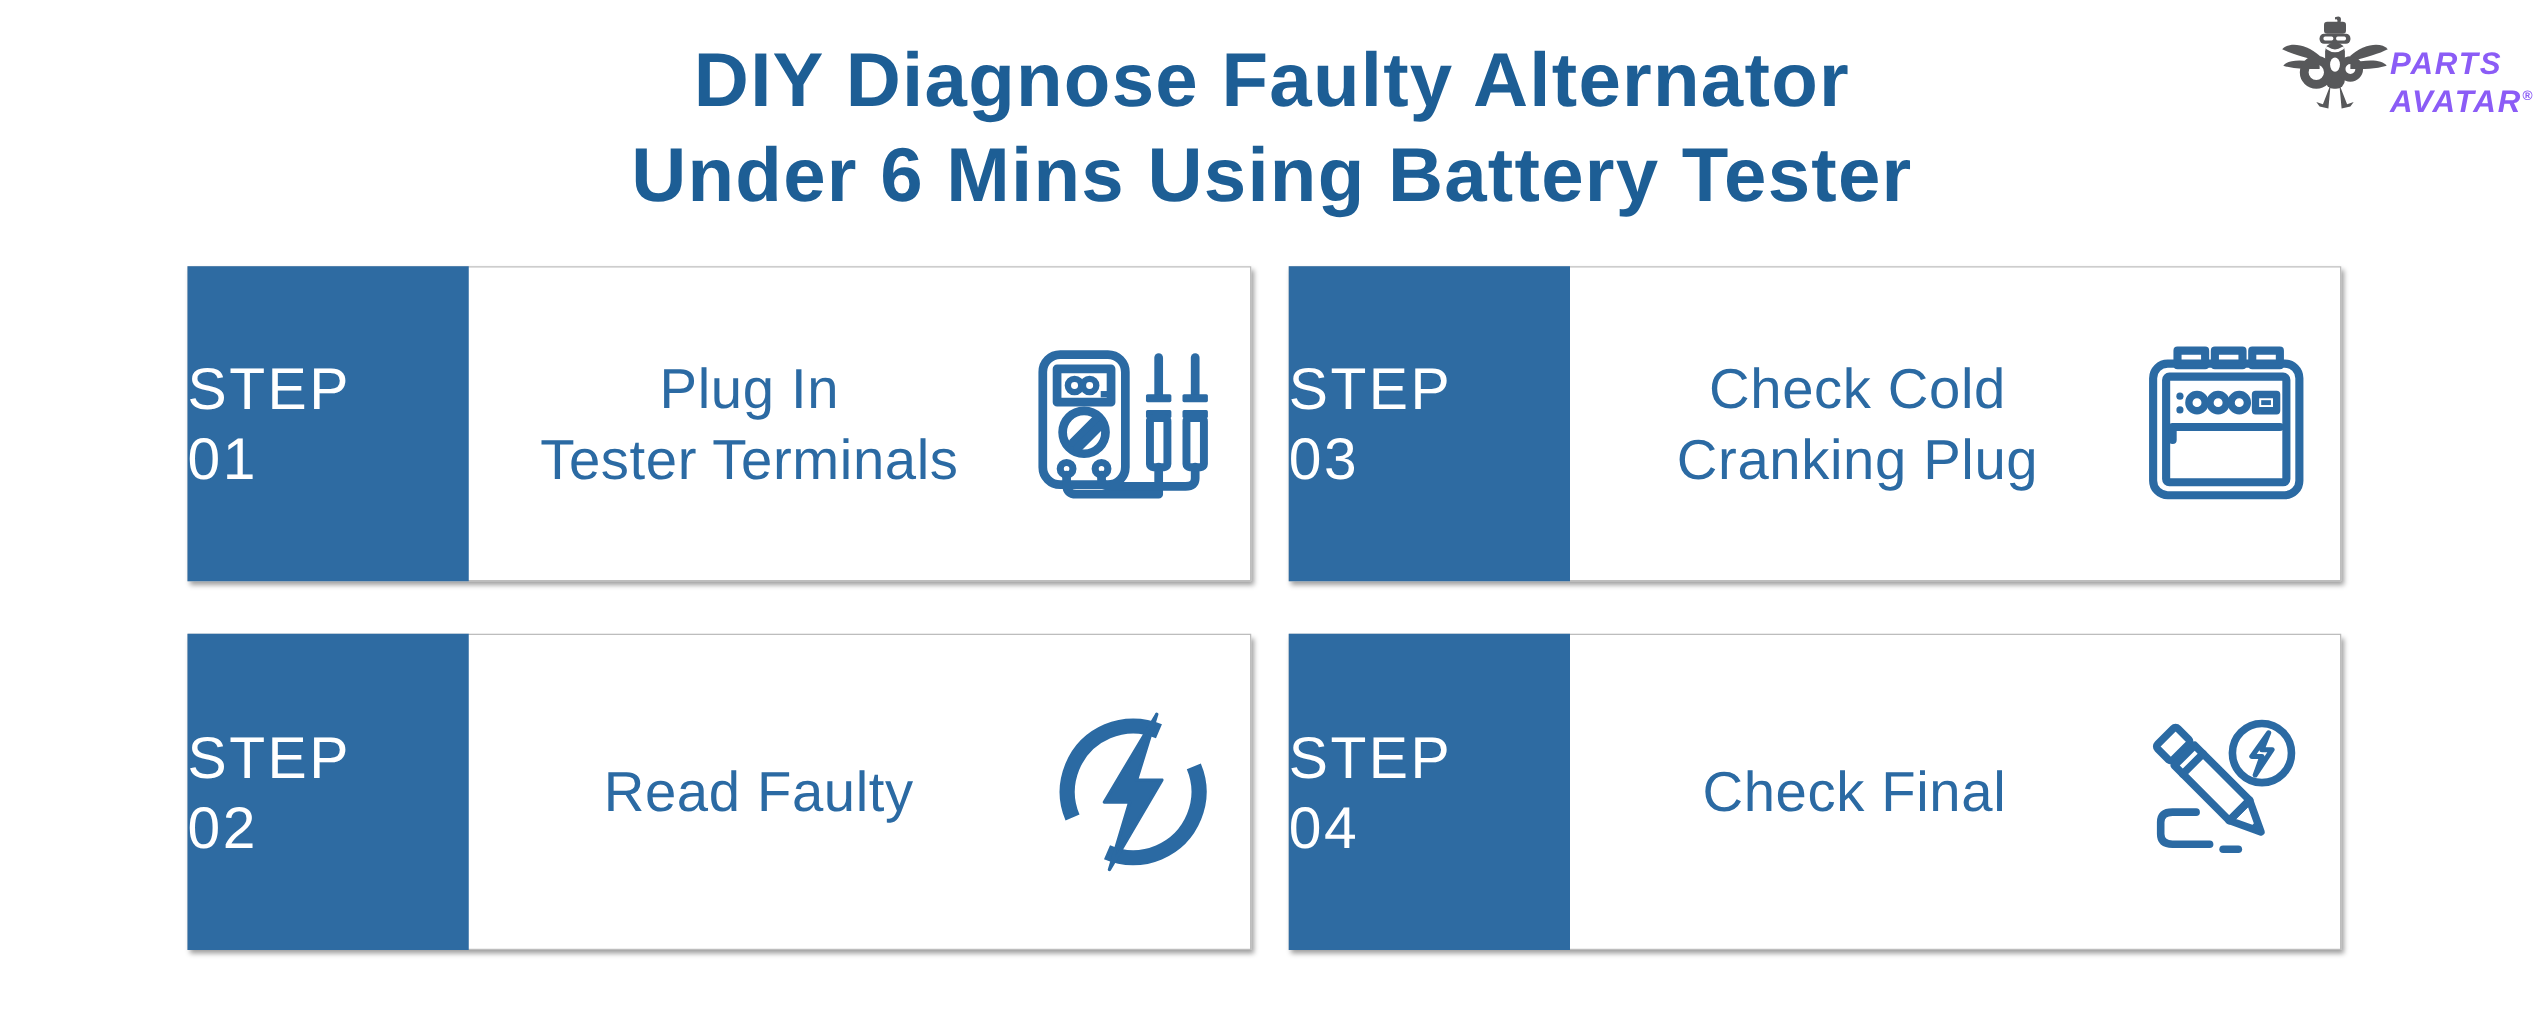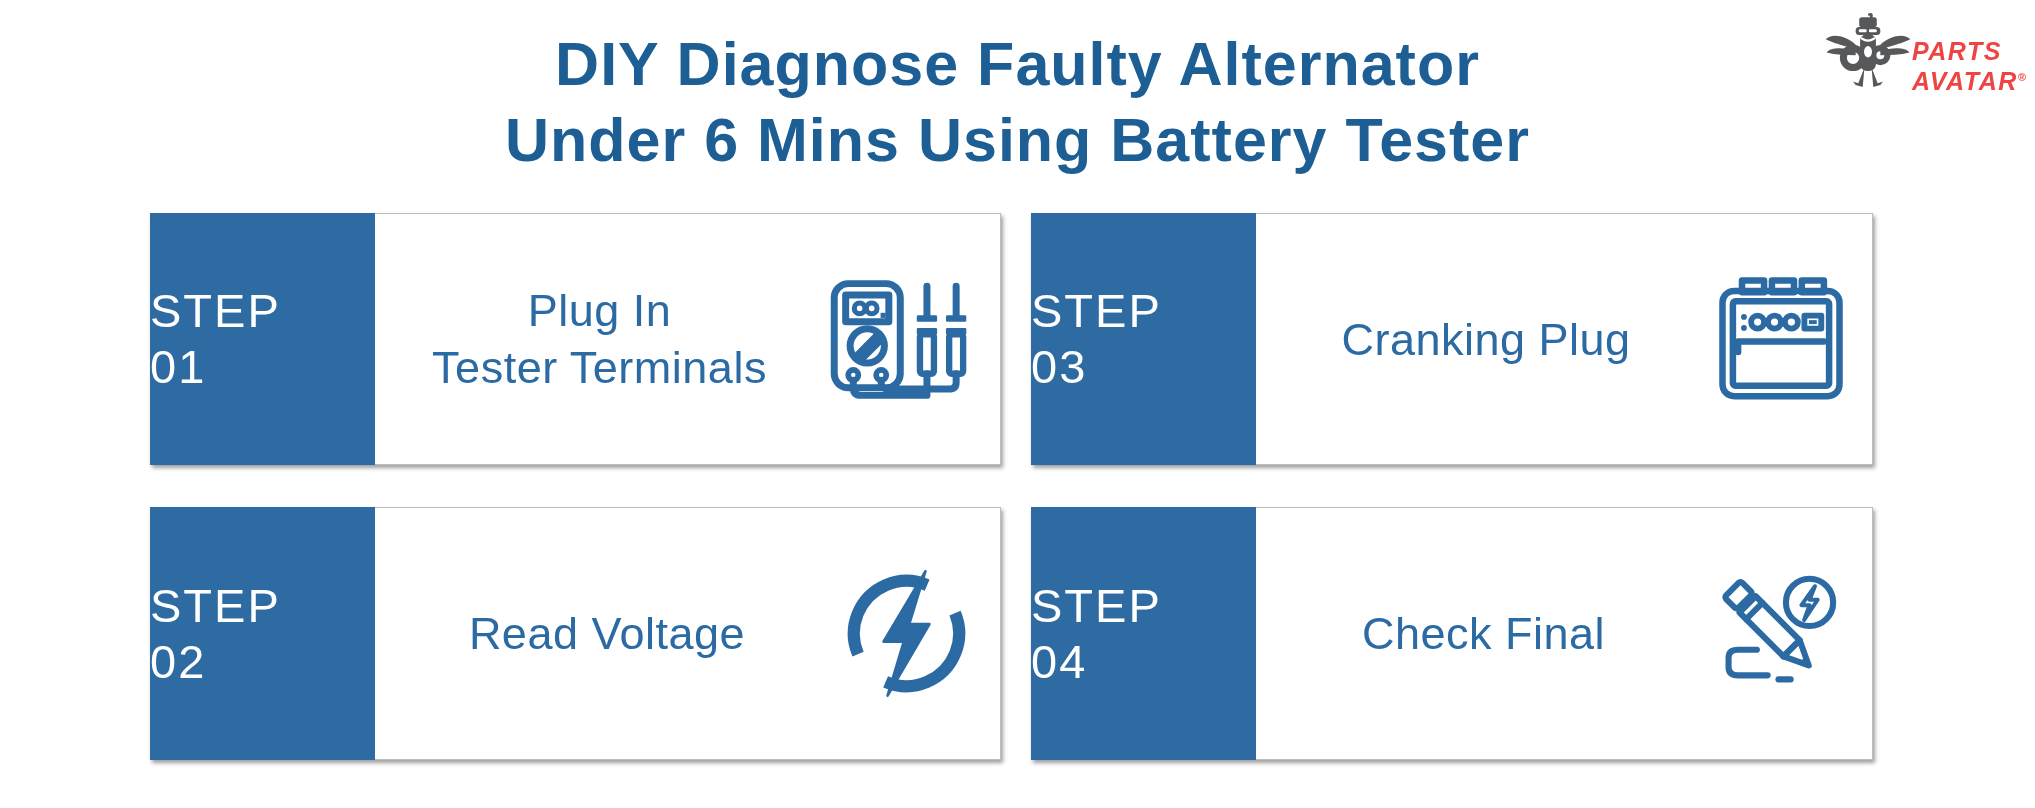--- a/index.html
+++ b/index.html
@@ -7,21 +7,21 @@
     position:relative;width:2035px;height:800px;background:#ffffff;
     font-family:"Liberation Sans",sans-serif;overflow:hidden;
   }
   
   .title{
     position:absolute;left:0;right:0;top:26px;text-align:center;
     color:#1d5e95;font-size:61px;line-height:76px;font-weight:600;letter-spacing:1px;
   }
   
   .logo{position:absolute;left:1824px;top:10px;display:flex;align-items:flex-start;}
-  .logo-text{margin-top:28px;color:#ef4444;font-style:italic;font-weight:bold;
+  .logo-text{margin-top:28px;color:#8b5cf6;font-style:italic;font-weight:bold;
     font-size:25px;line-height:26px;letter-spacing:1.5px;white-space:nowrap;}
   .logo-text sup{font-size:11px;letter-spacing:0;}
   
   .card{
     position:absolute;background:#fff;border:1px solid #bdbdbd;
     box-shadow:2px 3px 4px rgba(0,0,0,0.38);
     display:flex;box-sizing:border-box;
   }
   .badge{
     flex:0 0 225px;margin:-1px 0 -1px -1px;background:#2e6ba2;color:#ffffff;
@@ -124,20 +124,21 @@
     </div>
   </div>
 
   <div class="card card-s3">
     <div class="badge">
       <div>STEP</div>
       <div>03</div>
     </div>
     <div class="card-content">
       <div class="card-text">
+        <div>Check Cold</div>
         <div>Cranking Plug</div>
       </div>
       <div class="card-icon">
         <svg width="130" height="130" viewBox="0 0 100 100" fill="none" stroke="currentColor" stroke-width="5" stroke-linecap="round" stroke-linejoin="round">
           <rect x="20" y="5" width="17" height="9"></rect>
           <rect x="43" y="5" width="17" height="9"></rect>
           <rect x="66" y="5" width="17" height="9"></rect>
           <rect x="5" y="13" width="90" height="81" rx="9"></rect>
           <rect x="13" y="21" width="74" height="65" rx="2"></rect>
           <circle cx="21.5" cy="33" r="2.2" fill="currentColor" stroke="none"></circle>
@@ -153,21 +154,21 @@
     </div>
   </div>
 
   <div class="card card-s2">
     <div class="badge">
       <div>STEP</div>
       <div>02</div>
     </div>
     <div class="card-content">
       <div class="card-text">
-        <div>Read Voltage</div>
+        <div>Read Faulty</div>
         <div></div>
       </div>
       <div class="card-icon">
         <svg width="135" height="135" viewBox="0 0 100 100">
           <circle cx="50" cy="50" r="39" fill="none" stroke="currentColor" stroke-width="9" stroke-dasharray="92.5 30" transform="rotate(157 50 50)"></circle>
           <polygon points="64,4 33,56 48,56 36,96 67,43 52,43" fill="currentColor" stroke="currentColor" stroke-width="2" stroke-linejoin="round"></polygon>
         </svg>
       </div>
     </div>
   </div>

